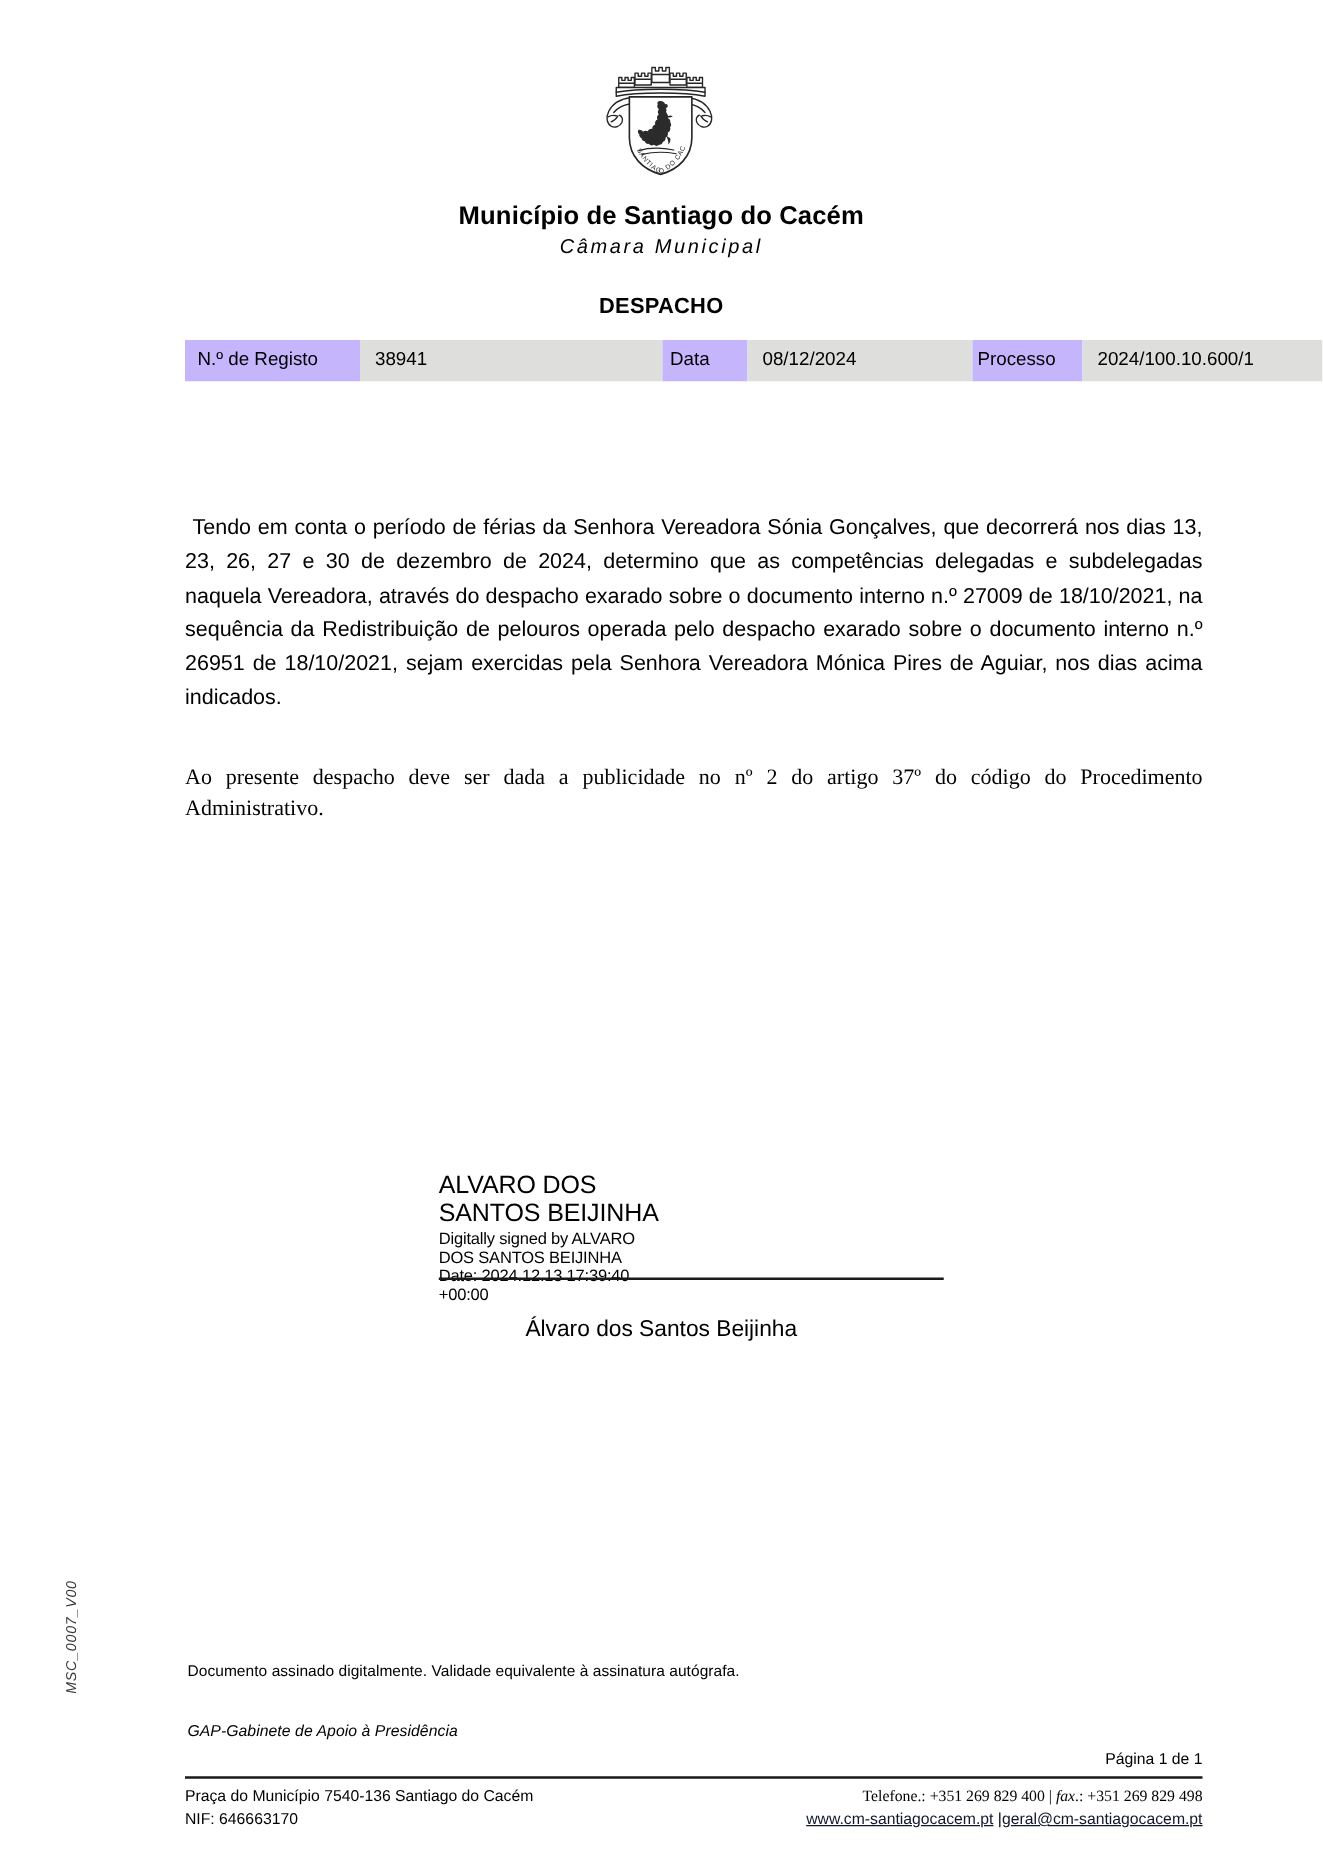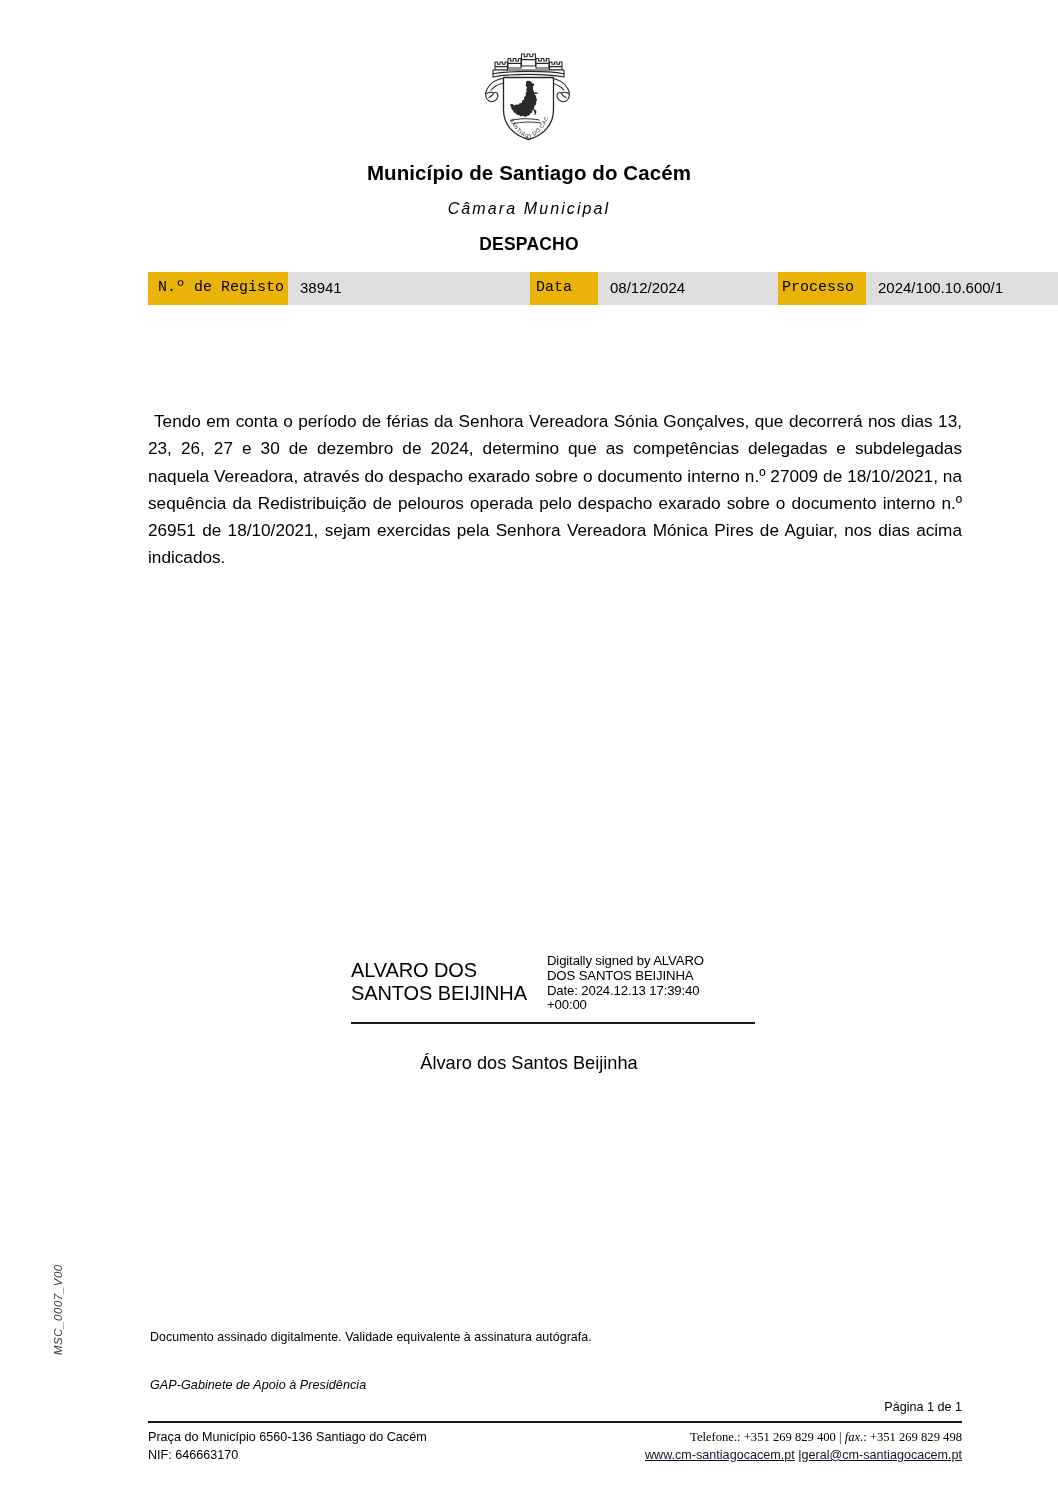--- a/index.html
+++ b/index.html
@@ -33,21 +33,21 @@
     height: 104px;
   }
   .org-title {
     margin-top: 13px;
     font-size: 20.5px;
     font-weight: bold;
     letter-spacing: 0.1px;
     line-height: 1.15;
   }
   .org-sub {
-    margin-top: 15px;
+    margin-top: 4px;
     font-size: 16px;
     font-style: italic;
     letter-spacing: 2.1px;
   }
 
   
   .doc-kind {
     position: absolute;
     top: 234px;
     left: 0;
@@ -69,22 +69,21 @@
     font-size: 15px;
   }
   .meta-table td {
     background: #dededd;
     padding: 7px 0 9px 0;
     vertical-align: middle;
     border: 0;
     white-space: nowrap;
   }
   .meta-table td.label {
-    background: #eab308;
-    font-family: Liberation Mono, monospace;
+    background: #c4b5fd;
   }
   .c-lab1 { width: 130px; padding-left: 10px !important; }
   .c-val1 { width: 230px; padding-left: 12px !important; }
   .c-lab2 { width: 62px;  padding-left: 6px  !important; }
   .c-val2 { width: 168px; padding-left: 12px !important; }
   .c-lab3 { width: 84px;  padding-left: 4px  !important; }
   .c-val3 { width: 200px; padding-left: 12px !important; }
 
   
   .body-block {
@@ -120,21 +119,22 @@
     font-size: 17.5px;
   }
   .sig-stamp {
     position: absolute;
     top: 952px;
     left: 351px;
     width: 404px;
     height: 70px;
     display: flex;
     align-items: flex-start;
-    justify-content: flex-start;
+    justify-content: center;
+    flex-direction: column;
   }
   .sig-stamp-name {
     font-family: "Liberation Sans", sans-serif;
     font-size: 20px;
     line-height: 22.5px;
     white-space: pre-line;
     letter-spacing: -0.1px;
     width: 196px;
     padding-top: 7px;
   }
@@ -311,20 +311,21 @@
         <td class="c-val1">38941</td>
         <td class="label c-lab2">Data</td>
         <td class="c-val2">08/12/2024</td>
         <td class="label c-lab3">Processo</td>
         <td class="c-val3">2024/100.10.600/1</td>
       </tr>
     </tbody>
   </table>
 
   <div class="body-block para-sans">Tendo em conta o período de férias da Senhora Vereadora Sónia Gonçalves, que decorrerá nos dias 13, 23, 26, 27 e 30 de dezembro de 2024, determino que as competências delegadas e subdelegadas naquela Vereadora, através do despacho exarado sobre o documento interno n.º 27009 de 18/10/2021, na sequência da Redistribuição de pelouros operada pelo despacho exarado sobre o documento interno n.º 26951 de 18/10/2021, sejam exercidas pela Senhora Vereadora Mónica Pires de Aguiar, nos dias acima indicados.</div>
+  <div class="body-block para-serif">Ao presente despacho deve ser dada a publicidade no nº 2 do artigo 37º do código do Procedimento Administrativo.</div>
 
 
   <div class="sig-stamp">
     <div class="sig-stamp-name">ALVARO DOS
 SANTOS BEIJINHA</div>
     <div class="sig-stamp-meta">Digitally signed by ALVARO
 DOS SANTOS BEIJINHA
 Date: 2024.12.13 17:39:40
 +00:00</div>
   </div>
@@ -332,21 +333,21 @@
   <div class="sig-rule"></div>
   <div class="sig-name">Álvaro dos Santos Beijinha</div>
 
   <div class="footer-note">Documento assinado digitalmente.  Validade equivalente à assinatura autógrafa.</div>
   <div class="footer-dept">GAP-Gabinete de Apoio à Presidência</div>
   <div class="footer-pageno">Página 1 de 1</div>
   <div class="footer-rule"></div>
 
   <div class="footer-cols">
     <div class="footer-left">
-      <div>Praça do Município   6560-136 Santiago do Cacém</div>
+      <div>Praça do Município   7540-136 Santiago do Cacém</div>
       <div>NIF: 646663170</div>
     </div>
     <div class="footer-right">
       <div class="phones"><span>Telefone.: +351 269 829 400</span> <span>|</span> <span class="fax-word">fax</span><span>.: +351 269 829 498</span></div>
       <div><a href="#" class="flink">www.cm-santiagocacem.pt</a> <span>|</span><a href="#" class="flink">geral@cm-santiagocacem.pt</a></div>
     </div>
   </div>
 
   <div class="sidecode">MSC_0007_V00</div>
 

